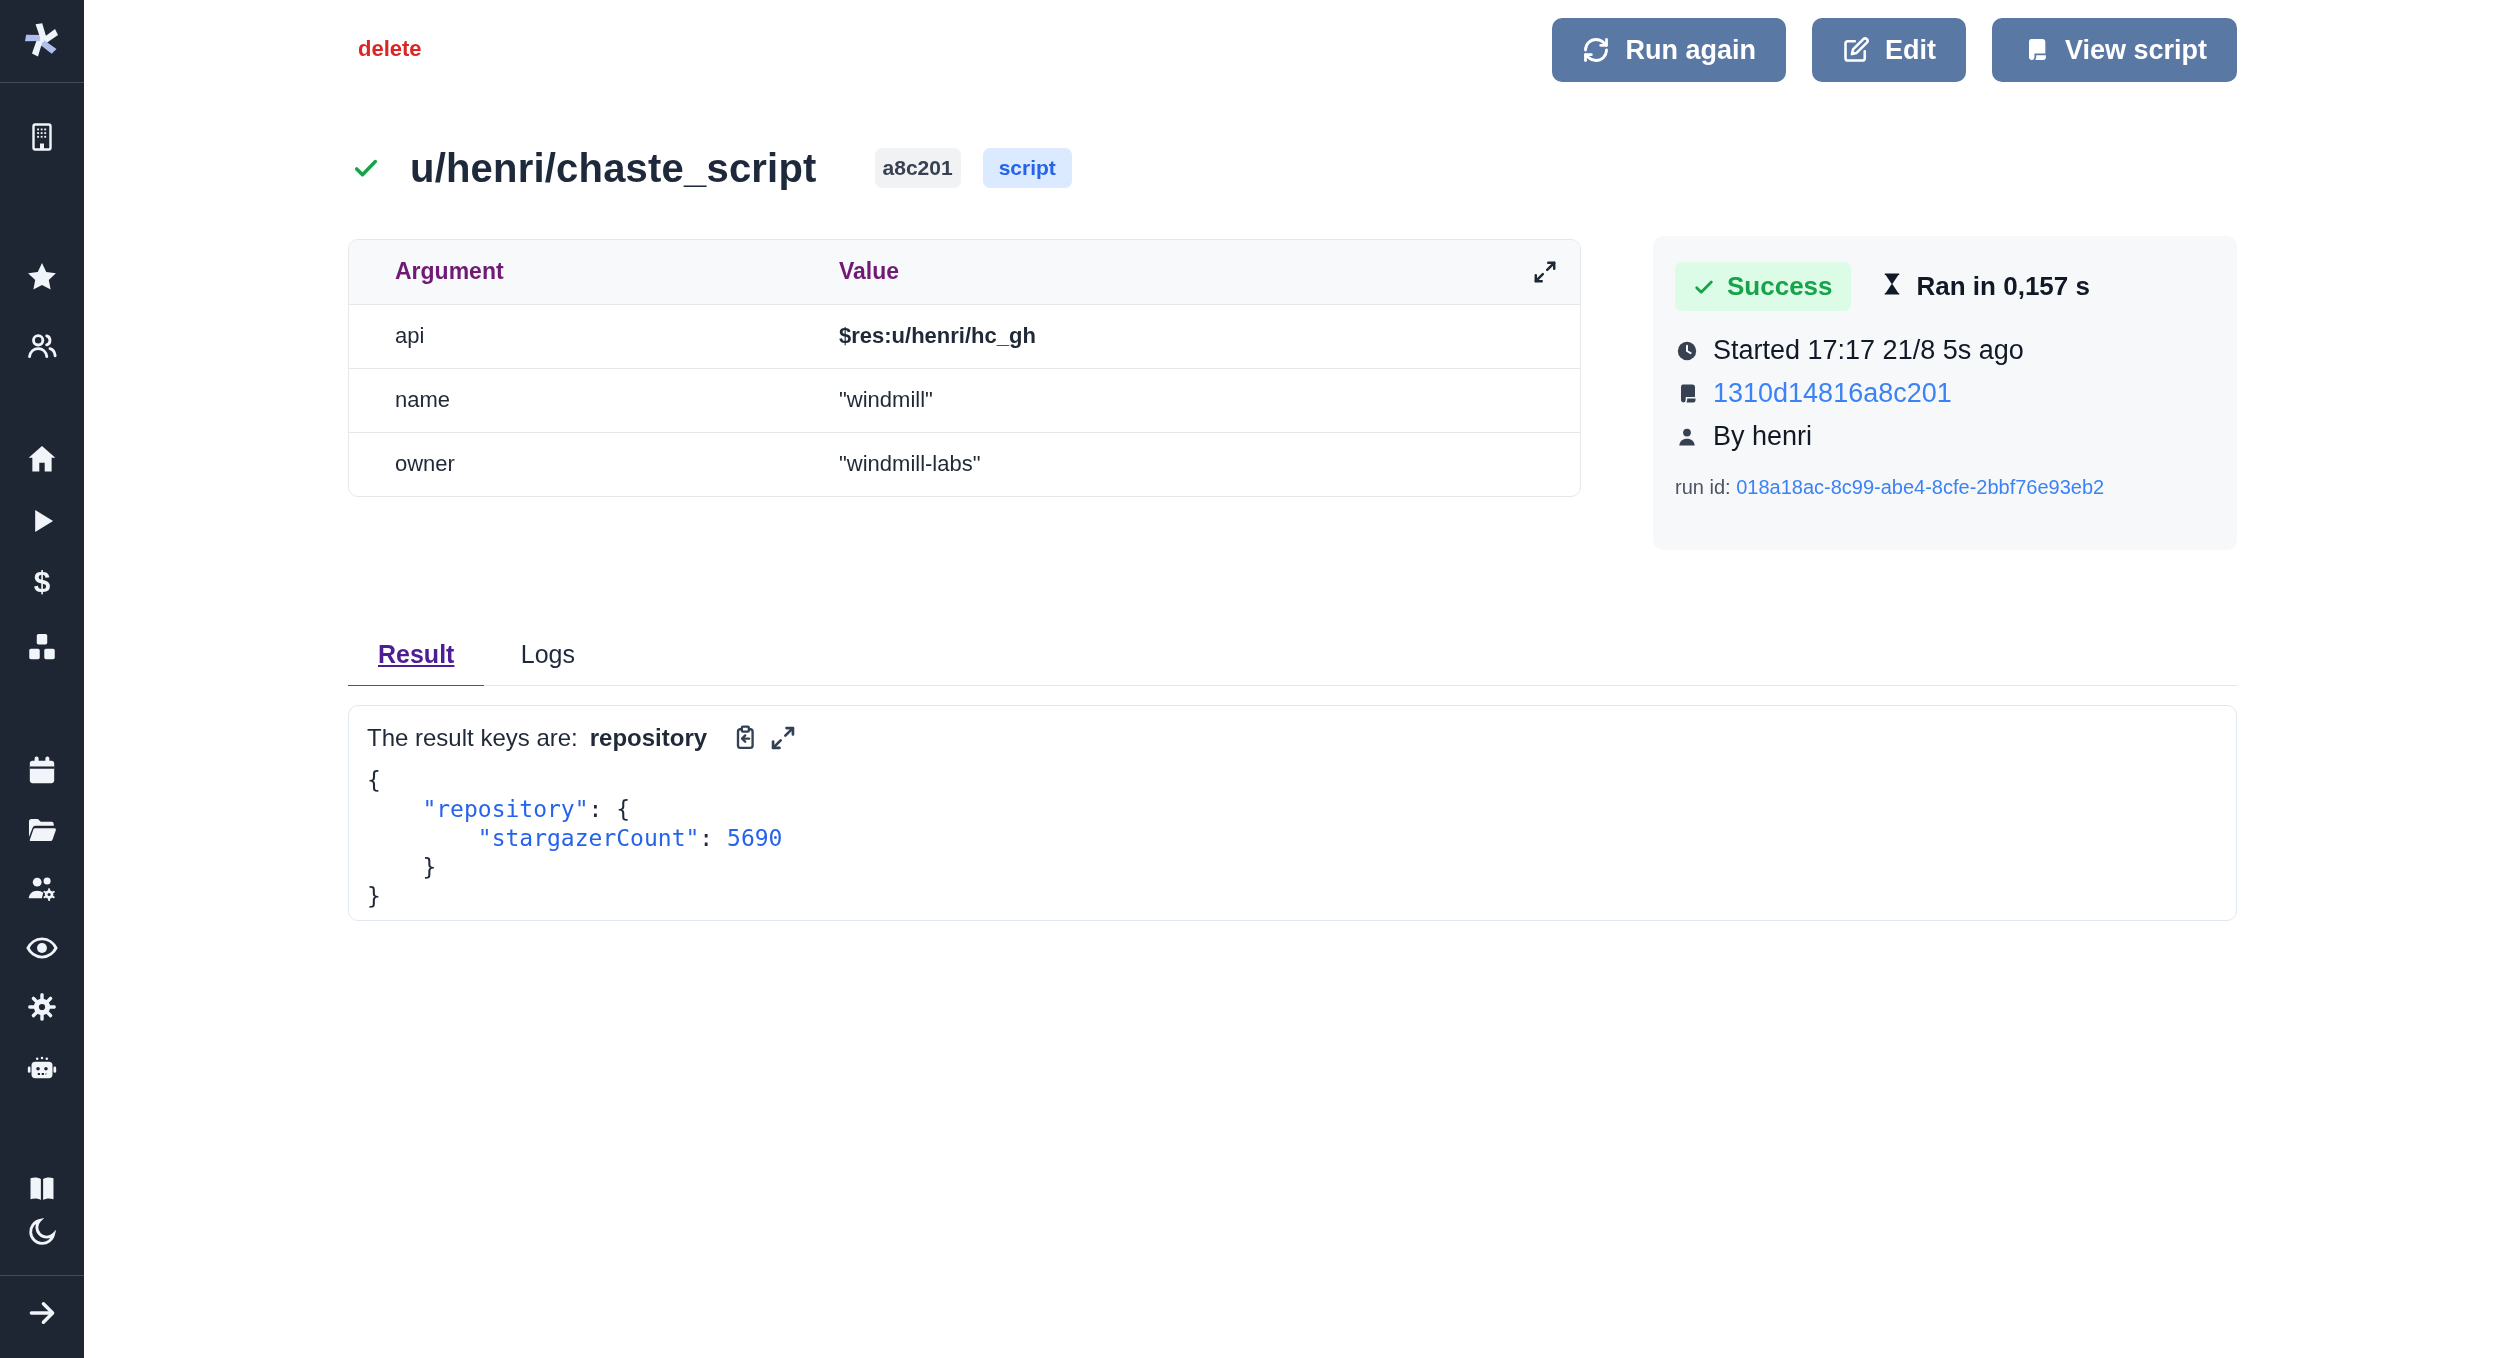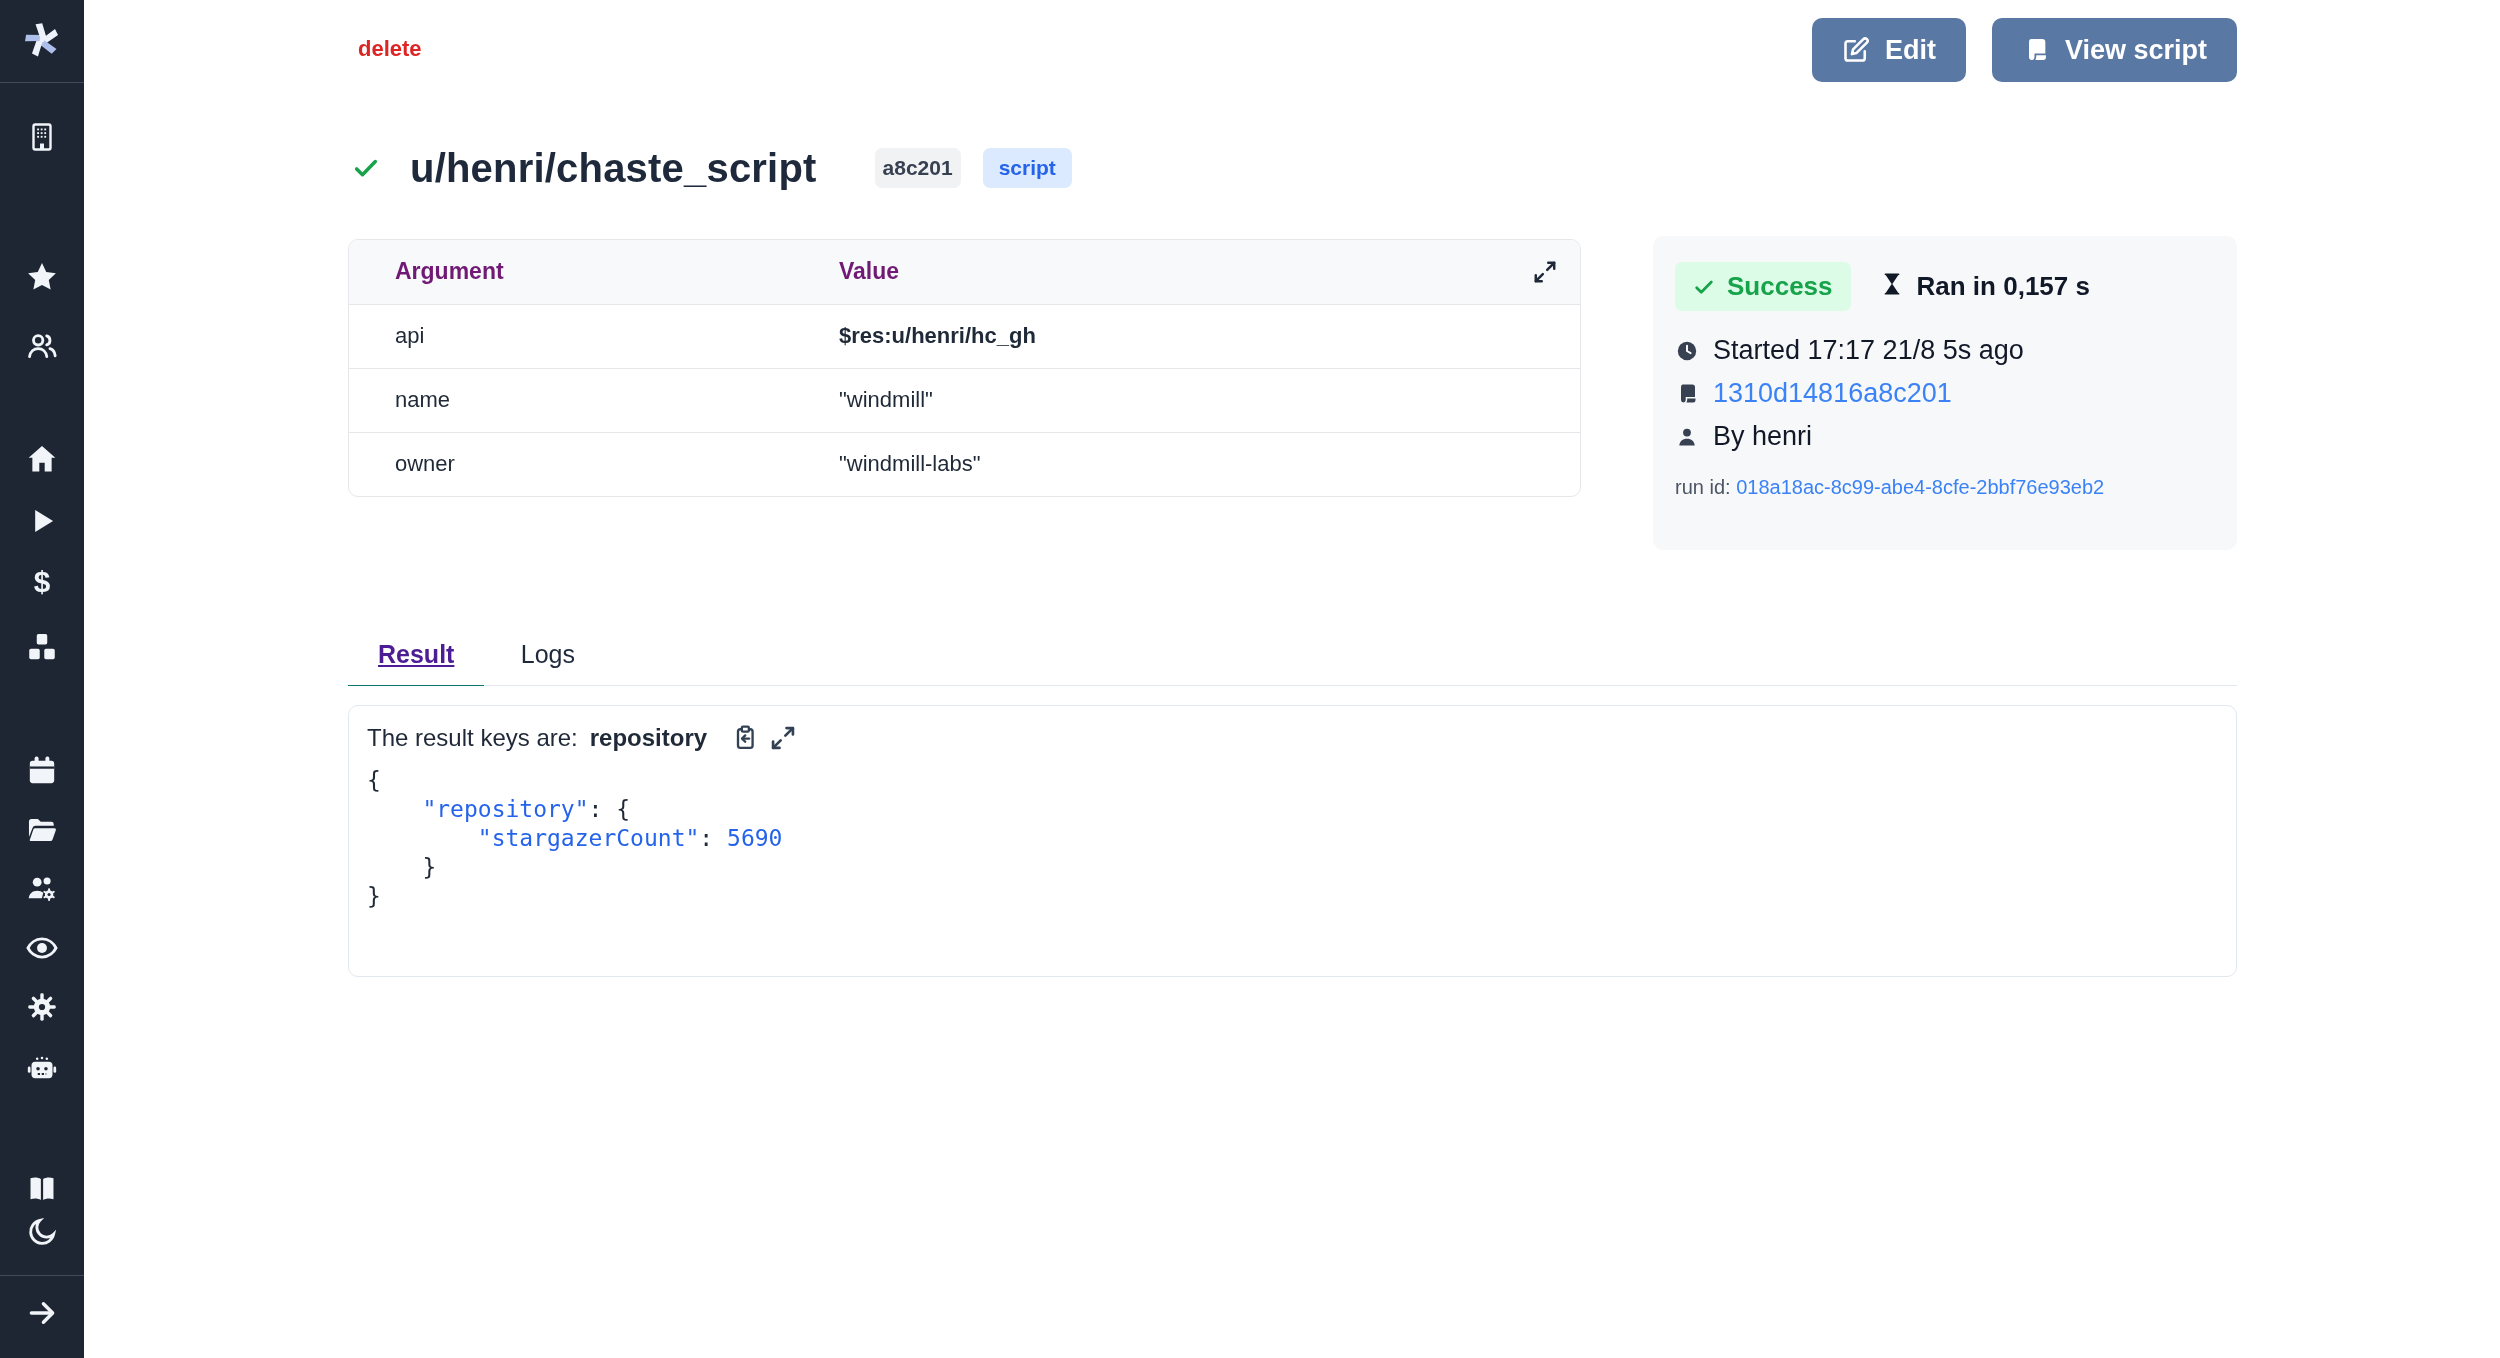--- a/index.html
+++ b/index.html
@@ -99,21 +99,21 @@
     display:flex; border-bottom:1px solid #e2e8f0;
   }
   .tab {
     font-size:25px; color:#1e293b; padding:0 30px 16px 30px; min-width:127px;
     text-align:center; cursor:pointer; margin-bottom:-1px;
   }
   .tab.active { font-weight:bold; color:#4c1d95; border-bottom:1px solid #0f766e;text-decoration:underline; }
 
   
   .result-card {
-    position:absolute; left:348px; top:705px; width:1889px; height:272px;
+    position:absolute; left:348px; top:705px; width:1889px; height:216px;
     border:1px solid #e2e8f0; border-radius:10px; background:#fff; padding:18px 18px;
   }
   .result-summary { display:flex; align-items:center; gap:10px; font-size:24px; color:#1f2937; }
   .result-summary b { margin-left:2px; }
   .mini-icon { width:28px; height:28px; color:#334155; cursor:pointer; }
   .mini-icon.first { margin-left:14px; }
   .result-json {
     margin-top:14px; font-family:"DejaVu Sans Mono","Liberation Mono",monospace;
     font-size:23px; line-height:29px; color:#1f2937; white-space:pre;
   }
@@ -276,20 +276,31 @@
       </nav>
     <div class="sb-div" style="top:1275px"></div>
   </aside>
 
   <span class="delete-link">delete</span>
 
 
   <div class="top-actions">
     <button class="btn-primary">
       <span style="display:inline-flex">
+          <svg viewBox="0 0 24 24" fill="none" stroke="currentColor" stroke-width="2.4" stroke-linecap="round" stroke-linejoin="round">
+            <path d="M3 12a9 9 0 019-9 9.7 9.7 0 016.7 2.7L21 8"></path>
+            <path d="M21 3v5h-5"></path>
+            <path d="M21 12a9 9 0 01-9 9 9.7 9.7 0 01-6.7-2.7L3 16"></path>
+            <path d="M3 21v-5h5"></path>
+          </svg>
+        </span>
+      <span>Run again</span>
+    </button>
+    <button class="btn-primary">
+      <span style="display:inline-flex">
           <svg viewBox="0 0 24 24" fill="none" stroke="currentColor" stroke-width="2.2" stroke-linecap="round" stroke-linejoin="round">
             <path d="M11 4.5H5a2 2 0 00-2 2V19a2 2 0 002 2h12.5a2 2 0 002-2v-6"></path>
             <path d="M18.3 2.7a2.1 2.1 0 013 3L12.5 14.5 8.5 15.5l1-4z"></path>
           </svg>
         </span>
       <span>Edit</span>
     </button>
     <button class="btn-primary">
       <span style="display:inline-flex">
           <svg viewBox="0 0 24 24" fill="currentColor">

